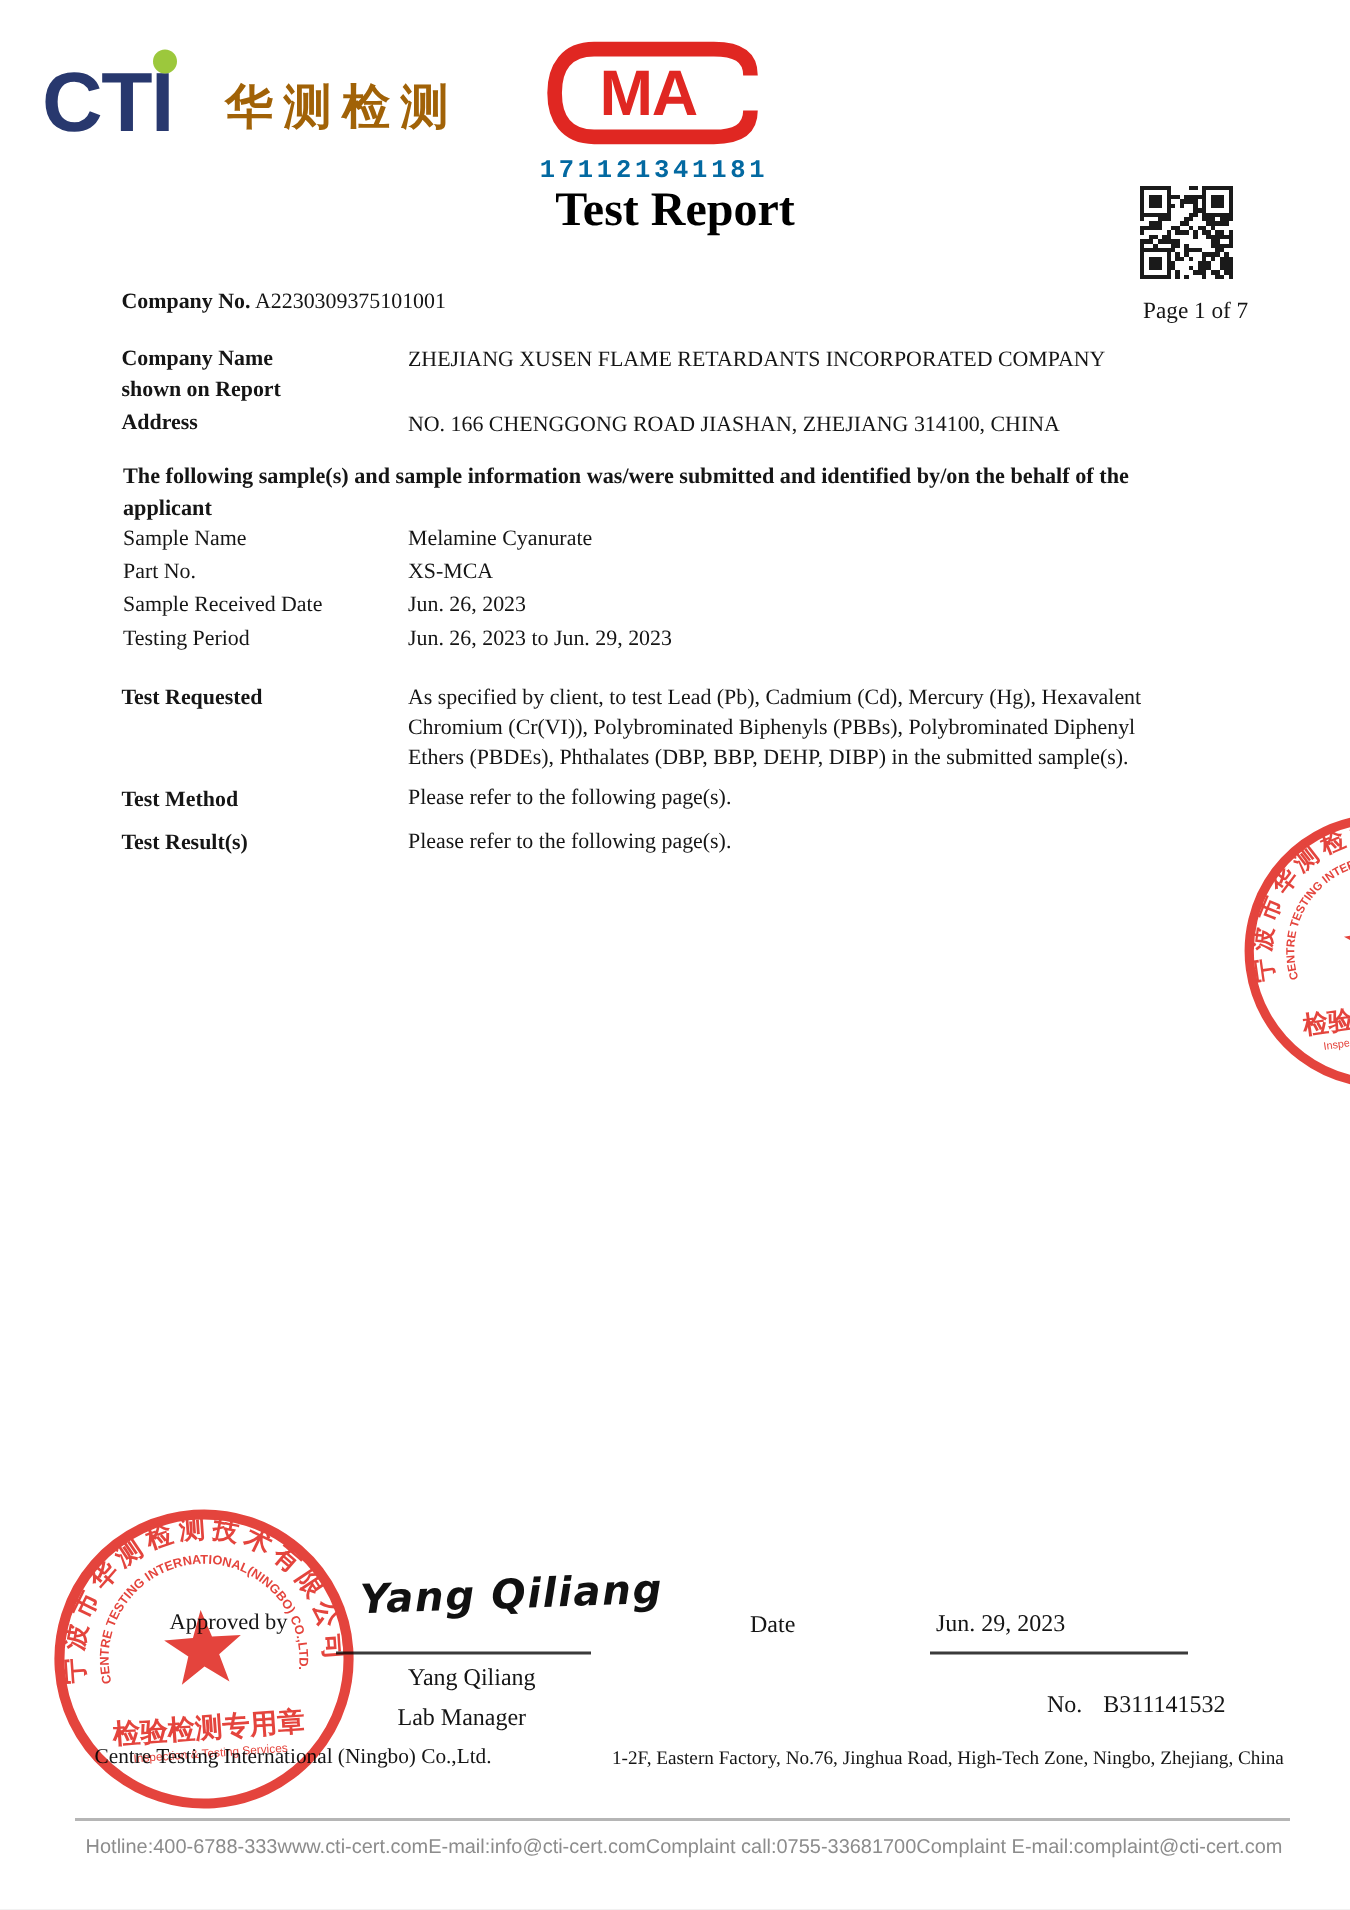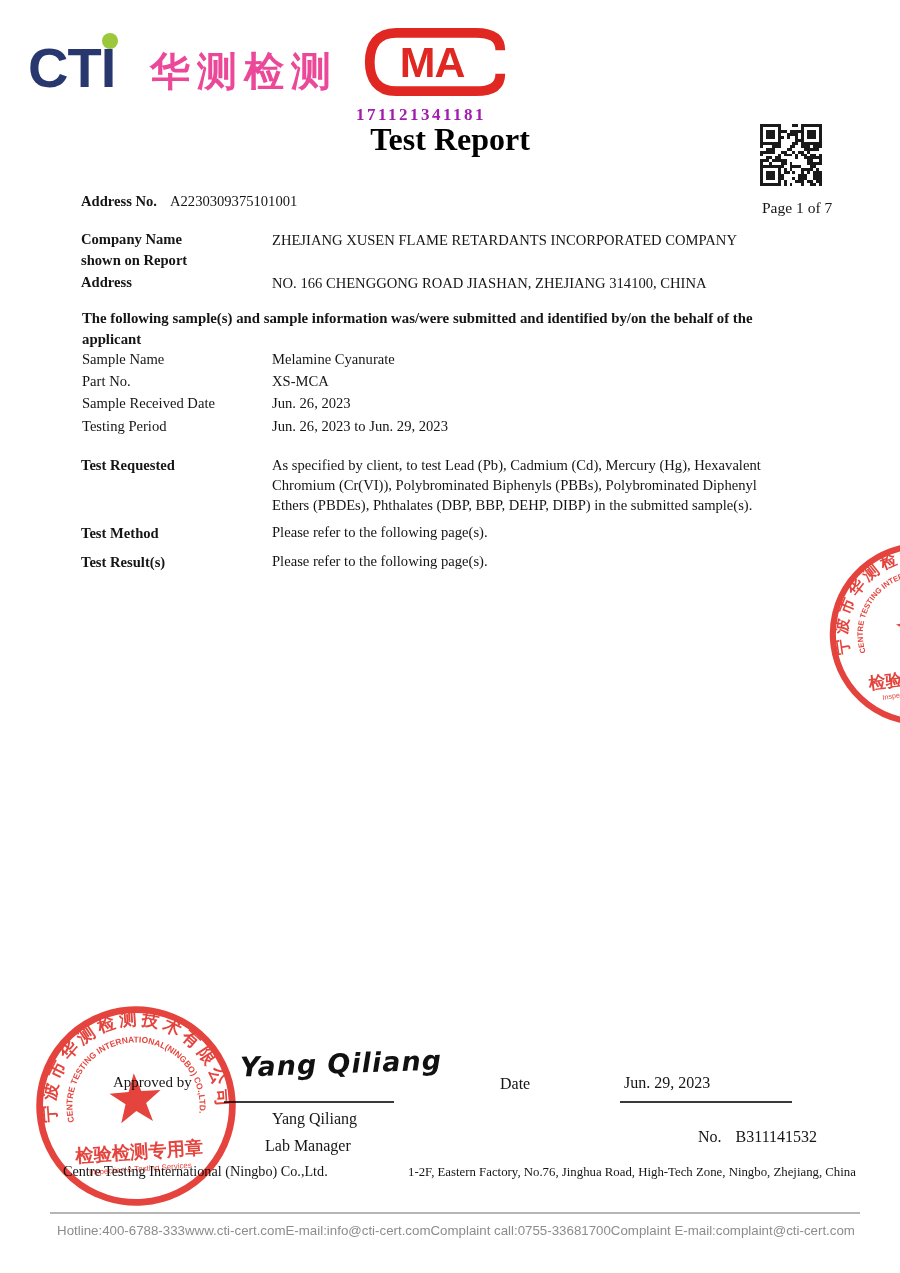--- a/index.html
+++ b/index.html
@@ -6,25 +6,25 @@
   .page{position:relative;width:900px;height:1273px;background:#ffffff;overflow:hidden;
         font-family:"Liberation Serif",serif;color:#151515;margin:0 auto;}
 
   
   .cti-logo{position:absolute;left:28px;top:46px;}
   .cti-text{display:block;font-family:"Liberation Sans",sans-serif;font-weight:bold;
             font-size:56px;line-height:44px;color:#28386e;letter-spacing:-1px;}
   .cti-dot{position:absolute;left:74px;top:-13px;width:16px;height:16px;border-radius:50%;
            background:#9cc83c;}
   .cti-cn{position:absolute;left:150px;top:48px;font-family:"Liberation Sans",sans-serif;
-          font-weight:bold;font-size:40px;line-height:46px;color:#ec4899;letter-spacing:7px;}
+          font-weight:bold;font-size:32px;line-height:46px;color:#a16207;letter-spacing:7px;}
   .cma-svg{position:absolute;left:362px;top:24px;width:148px;height:76px;}
-  .cma-number{position:absolute;left:356px;top:105px;width:160px;
-              font-family:Liberation Serif, serif;font-weight:bold;font-size:17px;
-              color:#a21caf;letter-spacing:2.5px;}
+  .cma-number{position:absolute;left:356px;top:105px;width:160px;text-align:center;
+              font-family:Liberation Mono, monospace;font-weight:bold;font-size:17px;
+              color:#0369a1;letter-spacing:2.5px;}
   .report-title{position:absolute;left:330px;top:121px;width:240px;text-align:center;
                 font-size:32px;font-weight:bold;color:#000;}
   .qr{position:absolute;left:760px;top:124px;width:62px;height:62px;}
   .page-label{position:absolute;left:762px;top:189px;font-size:15.5px;margin-top:10px;}
 
   
   .lbl{position:absolute;font-weight:bold;font-size:14.6px;white-space:nowrap;}
   .val{position:absolute;font-size:14.6px;white-space:nowrap;}
   .wrapval{position:absolute;font-size:14.6px;line-height:19.8px;white-space:normal;}
   .statement{position:absolute;left:82px;top:308px;width:700px;font-weight:bold;
@@ -338,21 +338,21 @@
       <rect x="6" y="20" width="1" height="1"></rect>
       <rect x="8" y="20" width="1" height="1"></rect>
       <rect x="10" y="20" width="1" height="1"></rect>
       <rect x="14" y="20" width="1" height="1"></rect>
       <rect x="17" y="20" width="1" height="1"></rect>
       <rect x="18" y="20" width="1" height="1"></rect>
       <rect x="20" y="20" width="1" height="1"></rect>
     </svg>
   <div class="page-label">Page 1 of 7</div>
 
-  <div class="lbl" style="left:81px;top:193px">Address No.</div>
+  <div class="lbl" style="left:81px;top:193px">Company No.</div>
   <div class="val" style="left:170px;top:193px">A2230309375101001</div>
 
   <div class="lbl" style="left:81px;top:231px">Company Name</div>
   <div class="lbl" style="left:81px;top:252px">shown on Report</div>
   <div class="val" style="left:272px;top:232px">ZHEJIANG XUSEN FLAME RETARDANTS INCORPORATED COMPANY</div>
 
   <div class="lbl" style="left:81px;top:274px">Address</div>
   <div class="val" style="left:272px;top:275px">NO. 166 CHENGGONG ROAD JIASHAN, ZHEJIANG 314100, CHINA</div>
 
   <div class="statement">The following sample(s) and sample information was/were submitted and identified by/on the behalf of the applicant</div>

